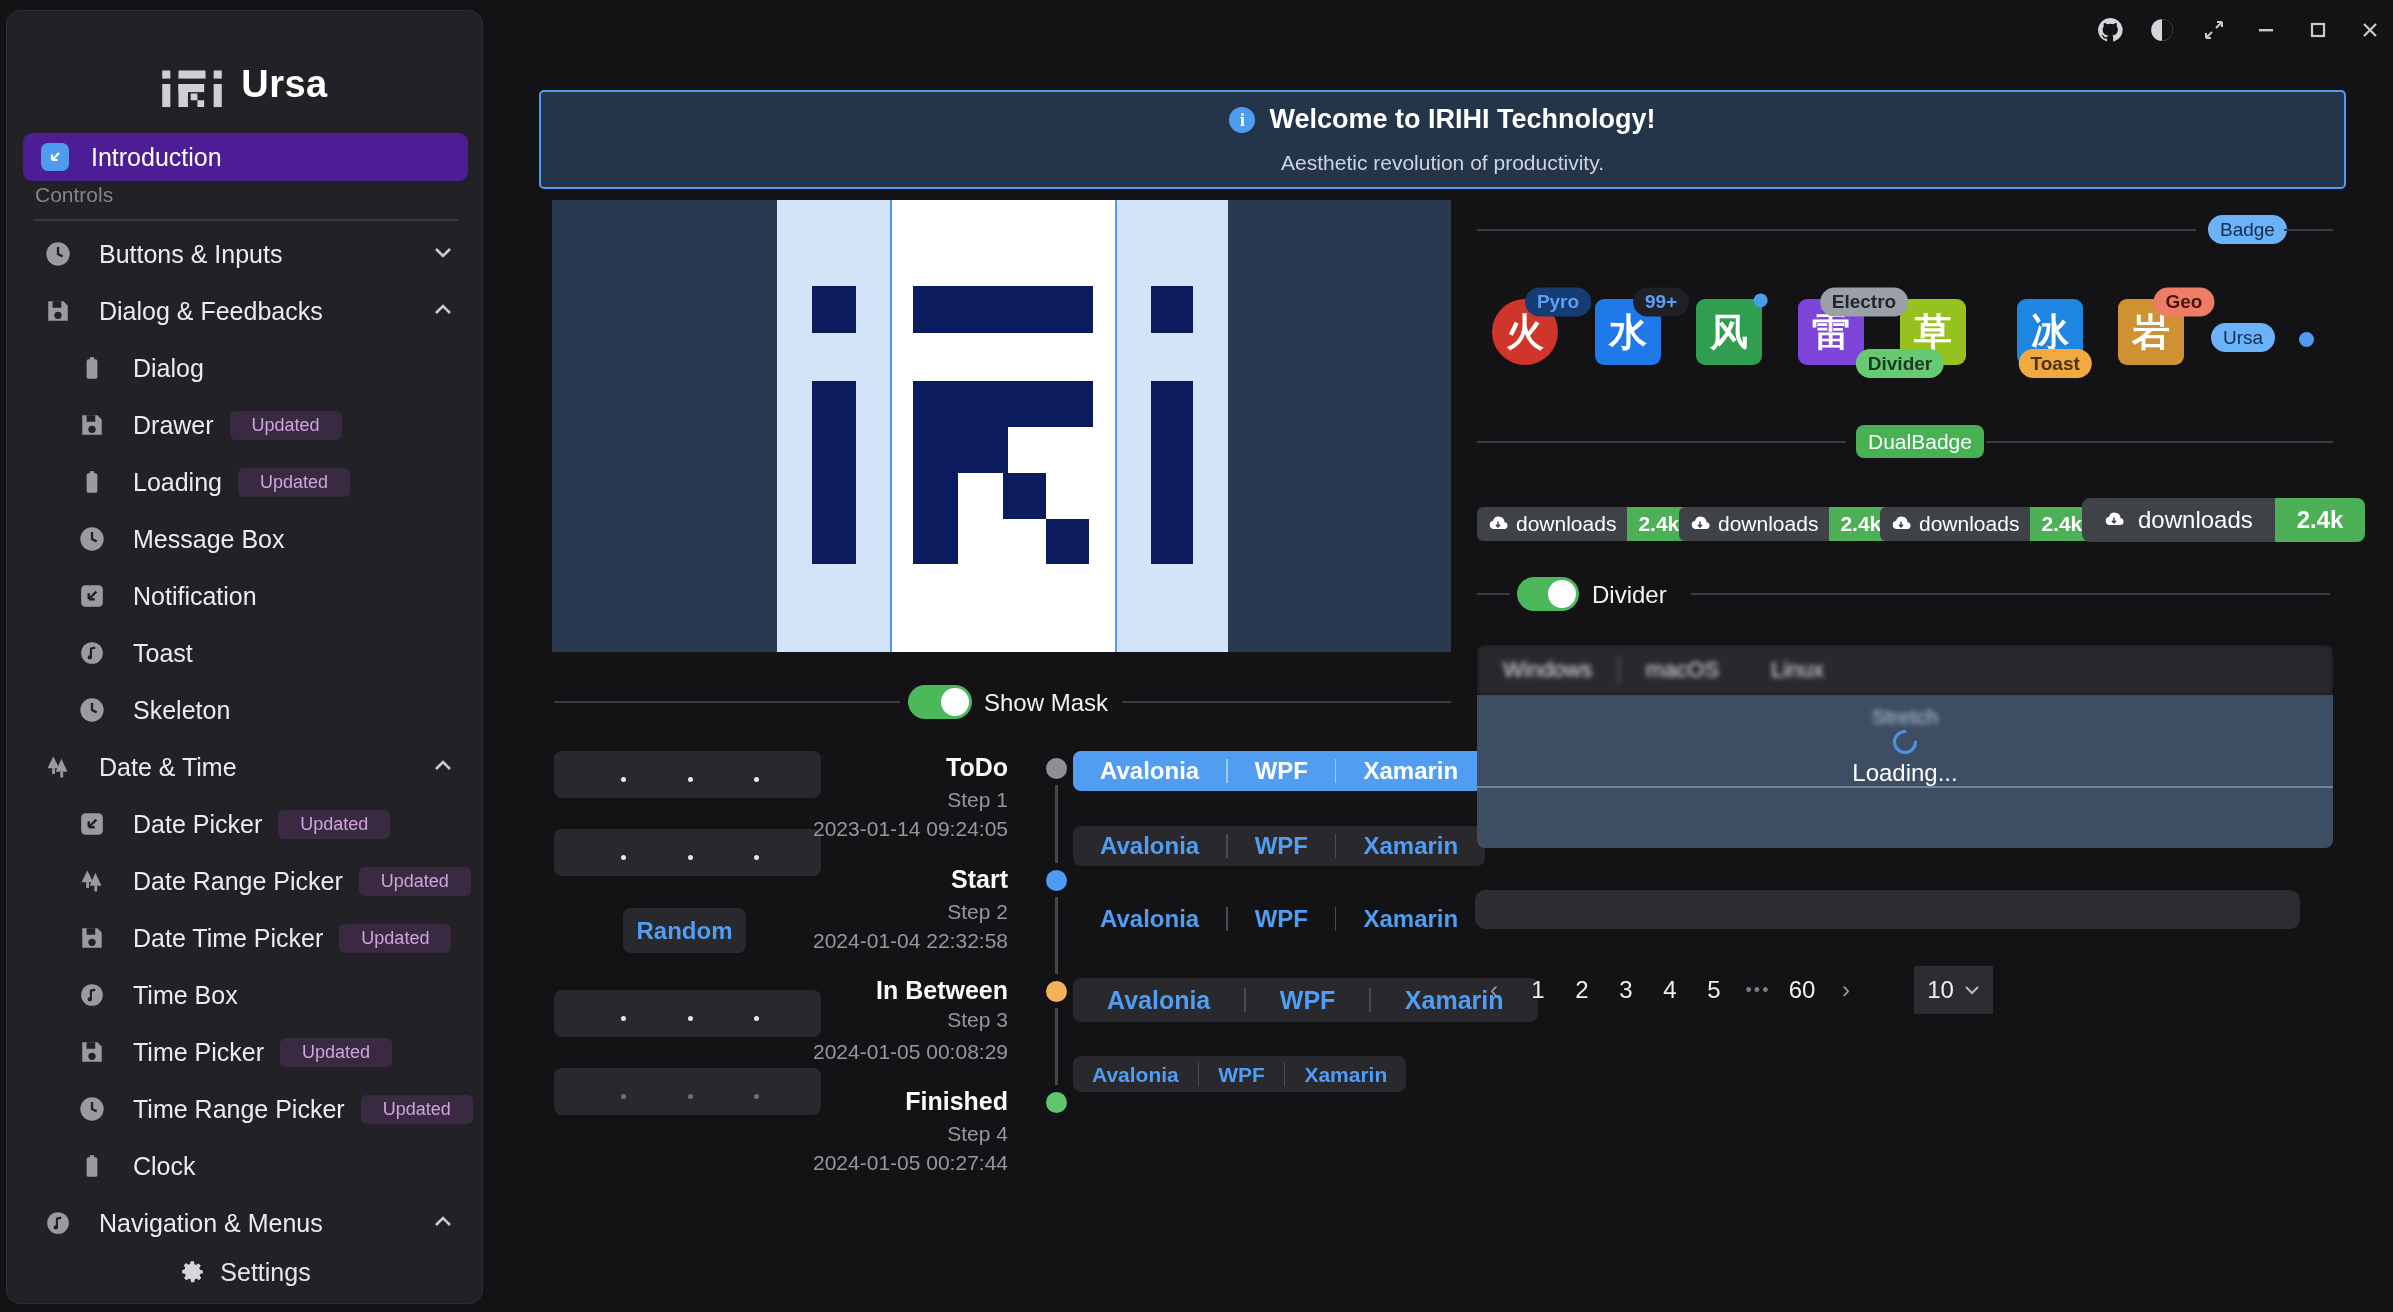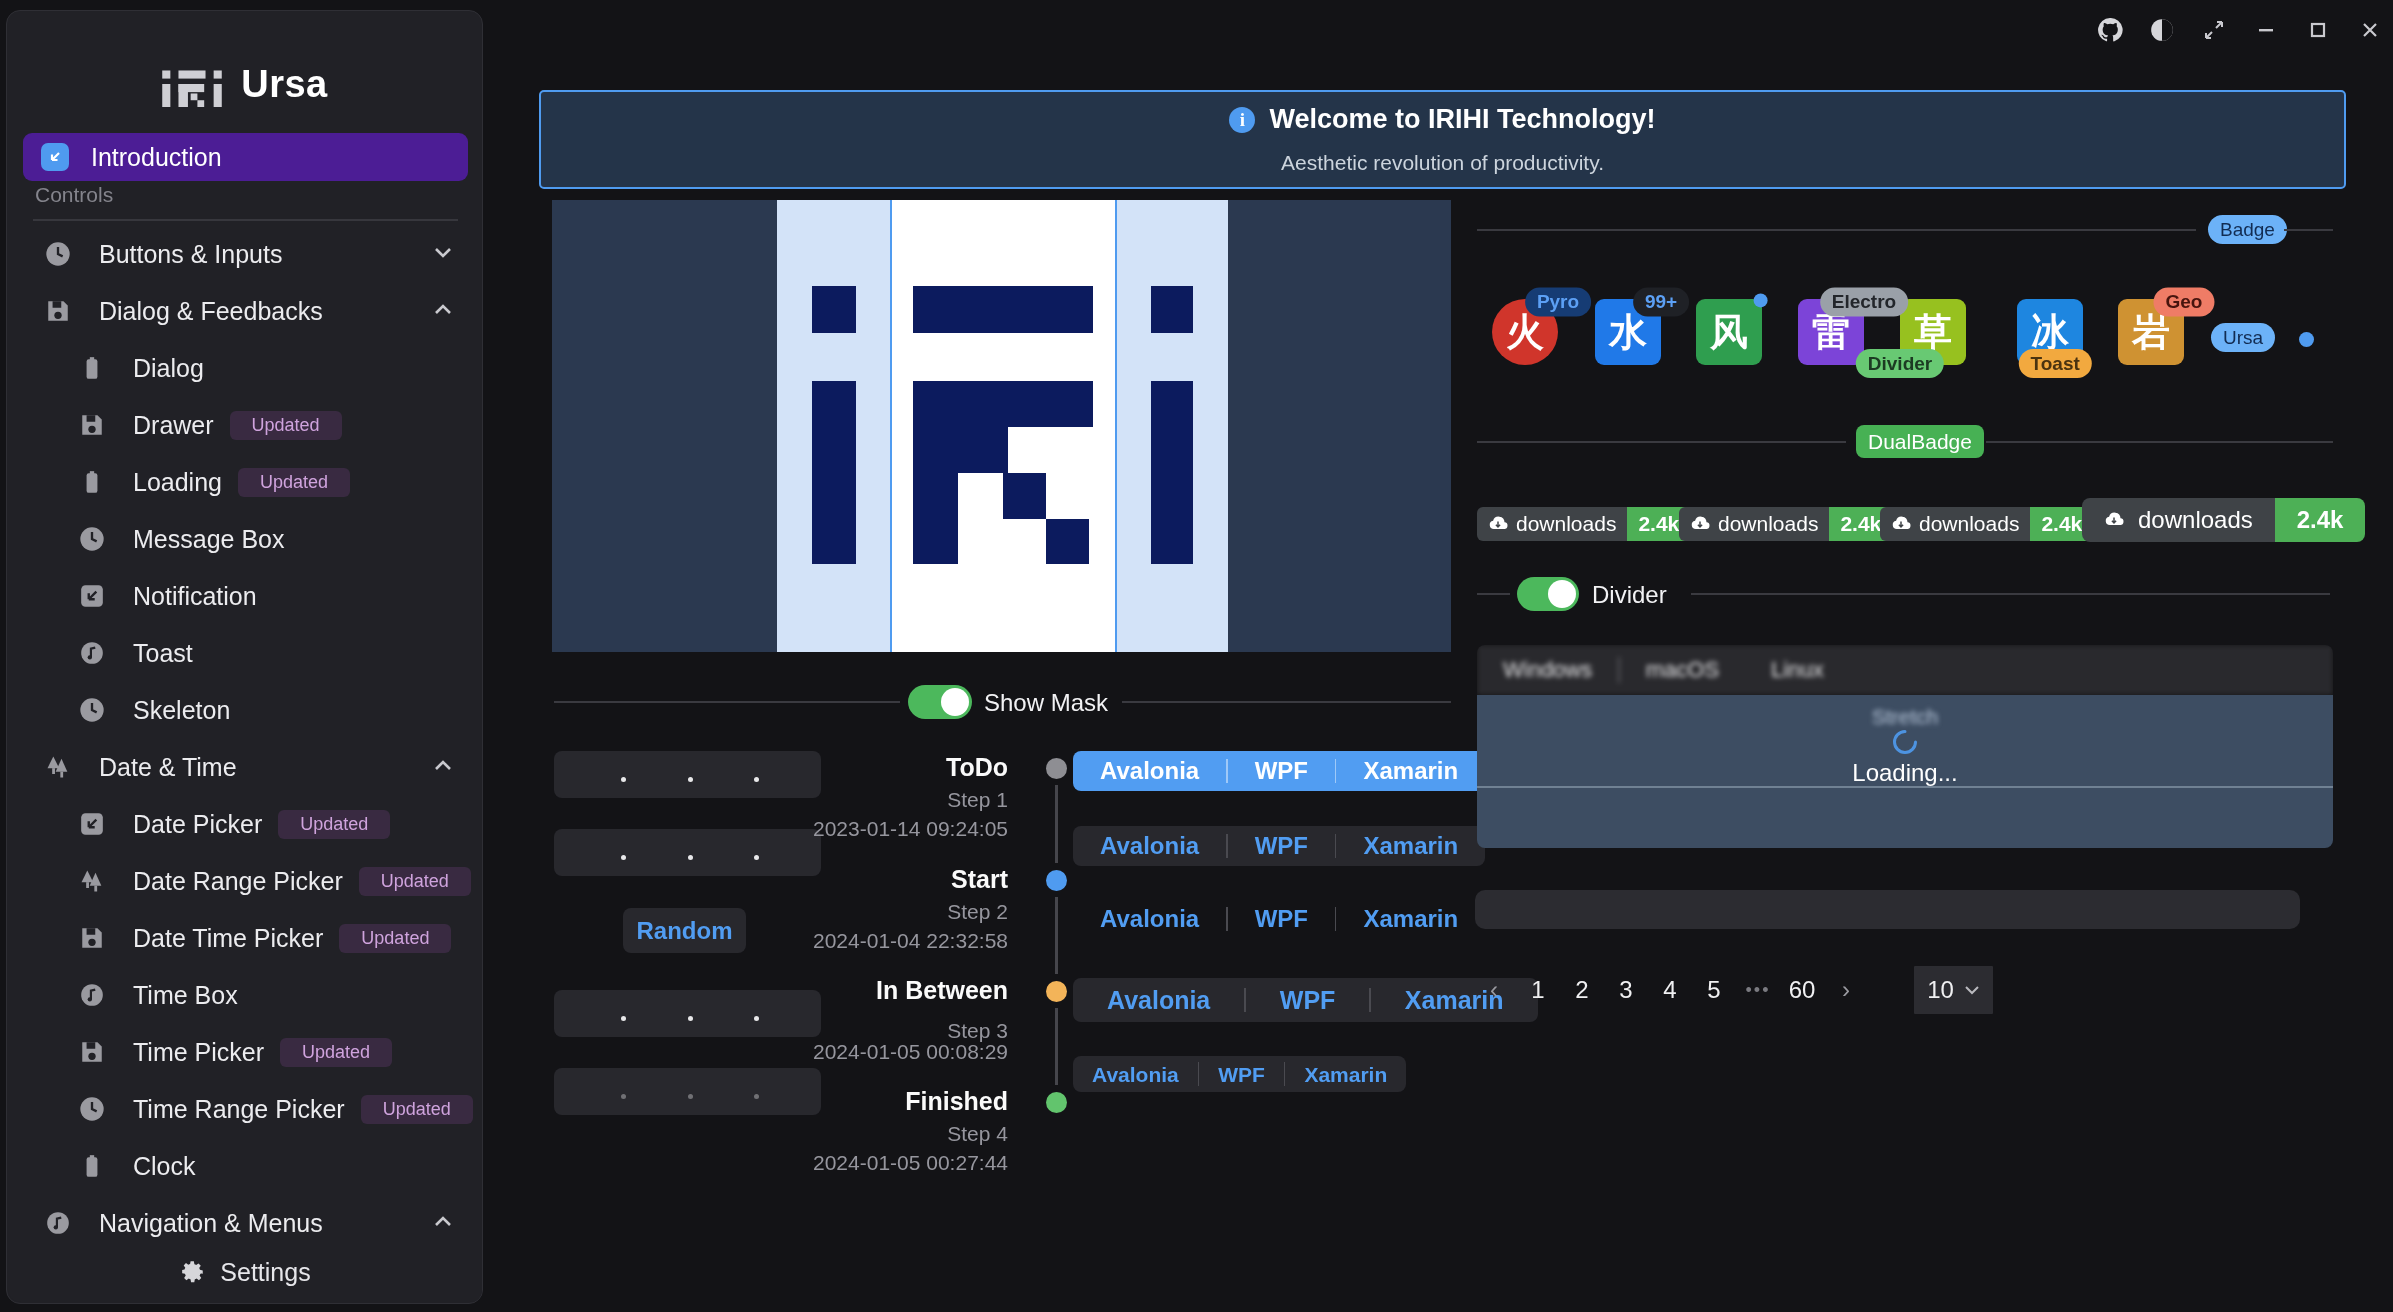--- a/index.html
+++ b/index.html
@@ -450,21 +450,21 @@
       <div class="step">
         <div class="t" style="top:125px">Start</div>
         <div class="dot" style="top:130px;background:#4f9bf0"></div>
         <div class="s" style="top:160px">Step 2</div>
         <div class="d" style="top:189px">2024-01-04 22:32:58</div>
       </div>
       <div class="connector" style="top: 157px; height: 77px;"></div>
       <div class="step">
         <div class="t" style="top:236px">In Between</div>
         <div class="dot" style="top:241px;background:#f3b459"></div>
-        <div class="s" style="top:279px">Step 3</div>
+        <div class="s" style="top:268px">Step 3</div>
         <div class="d" style="top:300px">2024-01-05 00:08:29</div>
       </div>
       <div class="connector" style="top: 268px; height: 77px;"></div>
       <div class="step">
         <div class="t" style="top:347px">Finished</div>
         <div class="dot" style="top:352px;background:#62c46d"></div>
         <div class="s" style="top:382px">Step 4</div>
         <div class="d" style="top:411px">2024-01-05 00:27:44</div>
       </div>
     </div>

